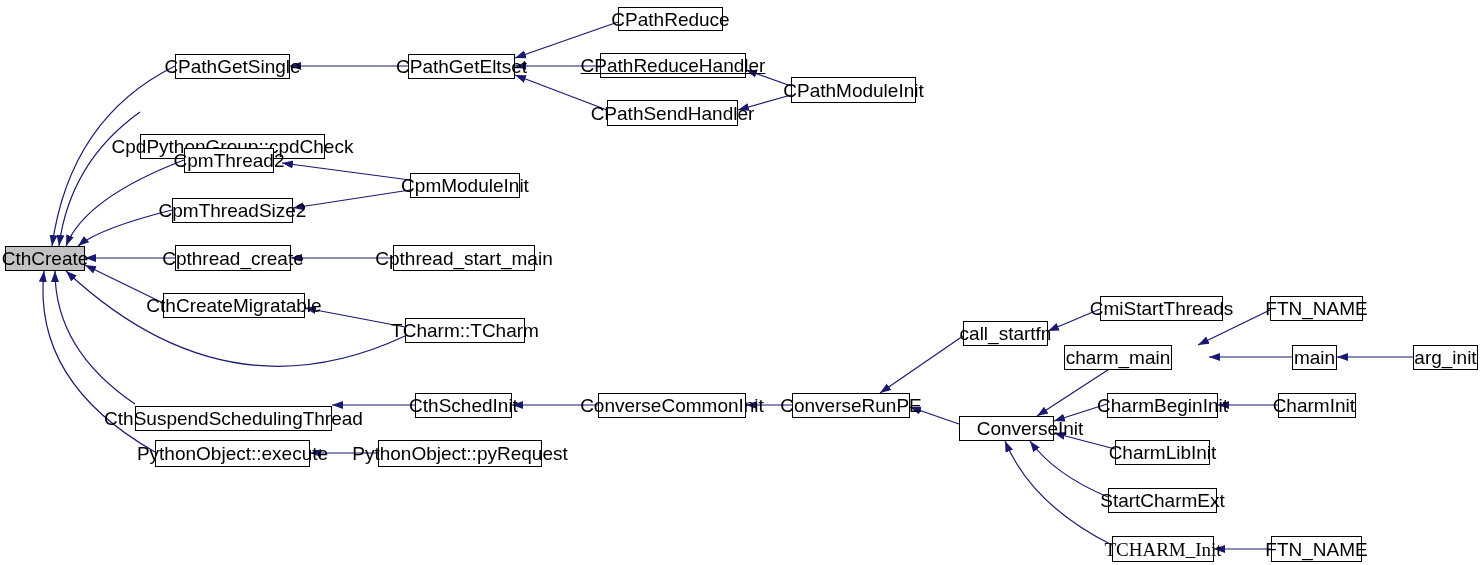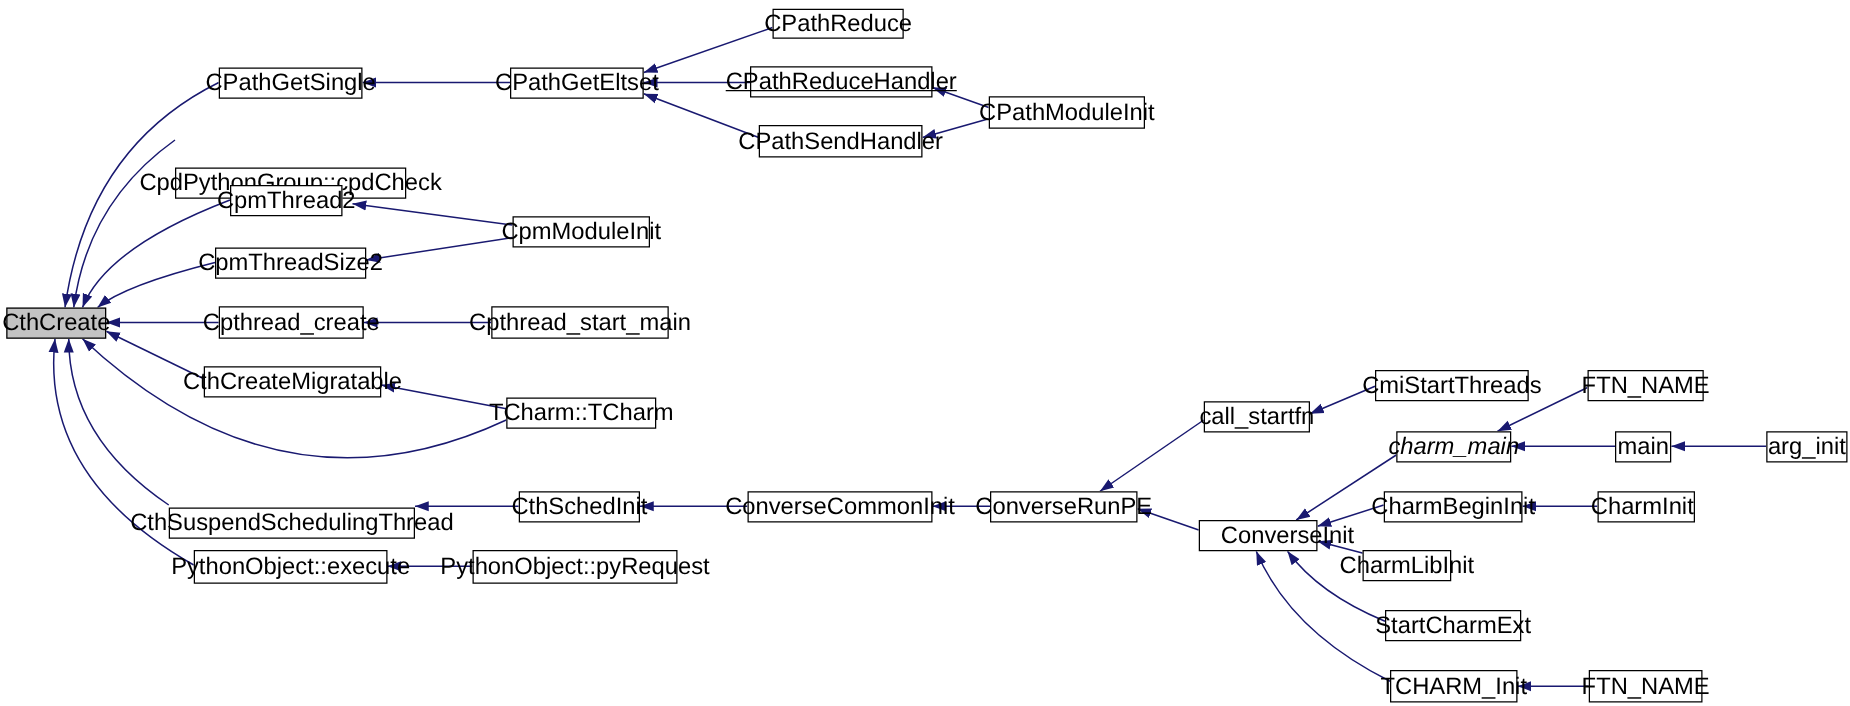--- a/index.html
+++ b/index.html
@@ -150,41 +150,41 @@
       </div>
       <div class="node" style="left: 959px; top: 416px; width: 95px; height: 25px; padding-left: 47px;">
         <span>ConverseInit</span>
       </div>
       <div class="node" style="left: 1100px; top: 296px; width: 123px; height: 25px;">
         <span>CmiStartThreads</span>
       </div>
       <div class="node" style="left: 1270px; top: 296px; width: 93px; height: 25px;">
         <span>FTN_NAME</span>
       </div>
-      <div class="node" style="left: 1117px; top: 345px; width: 92px; height: 25px; font-style: italic;">
+      <div class="node" style="left: 1064px; top: 345px; width: 108px; height: 25px;">
         <span>charm_main</span>
       </div>
       <div class="node" style="left: 1292px; top: 345px; width: 45px; height: 25px;">
         <span>main</span>
       </div>
       <div class="node" style="left: 1413px; top: 345px; width: 65px; height: 25px;">
         <span>arg_init</span>
       </div>
       <div class="node" style="left: 1107px; top: 393px; width: 111px; height: 25px;">
         <span>CharmBeginInit</span>
       </div>
       <div class="node" style="left: 1278px; top: 393px; width: 78px; height: 25px; justify-content: flex-end;">
         <span>CharmInit</span>
       </div>
-      <div class="node" style="left: 1090px; top: 440px; width: 71px; height: 25px;">
+      <div class="node" style="left: 1115px; top: 440px; width: 95px; height: 25px;">
         <span>CharmLibInit</span>
       </div>
       <div class="node" style="left: 1108px; top: 488px; width: 109px; height: 25px;">
         <span>StartCharmExt</span>
       </div>
-      <div class="node" style="left: 1112px; top: 536px; width: 102px; height: 26px;">
+      <div class="node" style="left: 1112px; top: 536px; width: 102px; height: 26px; font-family: Liberation Serif, serif;">
         <span>TCHARM_Init</span>
       </div>
       <div class="node" style="left: 1271px; top: 536px; width: 91px; height: 26px;">
         <span>FTN_NAME</span>
       </div>
     </div>
 </div>
 
 </body></html>

